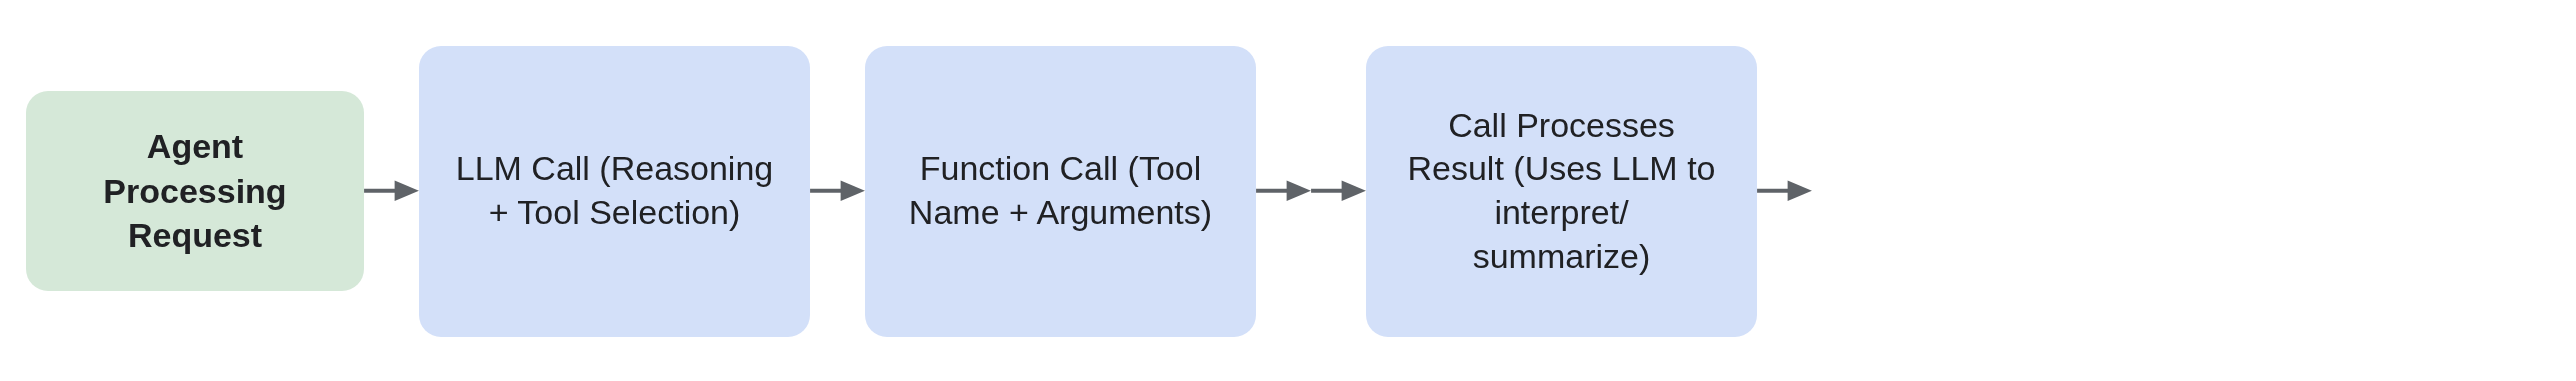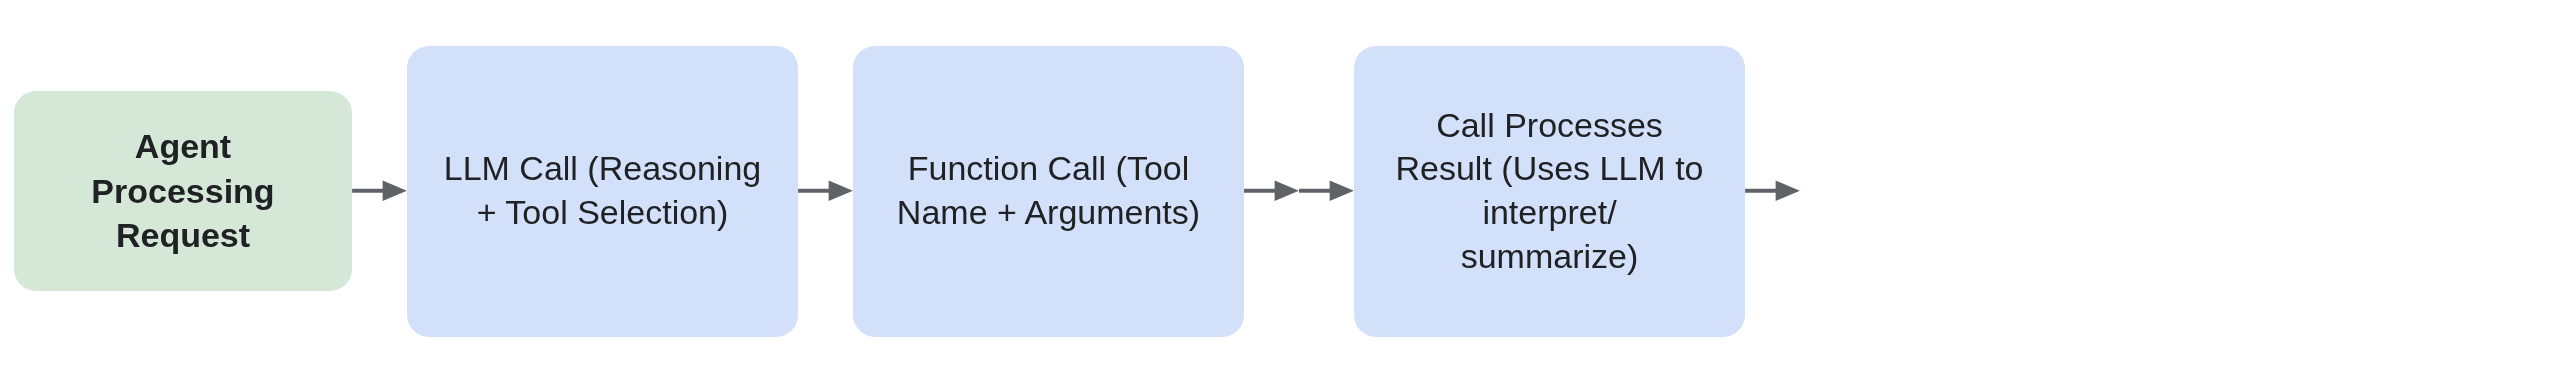--- a/index.html
+++ b/index.html
@@ -14,21 +14,21 @@
     margin: 0;
     padding: 0;
     background: var(--background);
     font-family: "Liberation Sans", "DejaVu Sans", sans-serif;
   }
   .canvas {
     width: 2576px;
     height: 382px;
     display: flex;
     align-items: center;
-    padding: 0 19px 0 14px;
+    padding: 0 19px 0 26px;
     background: var(--background);
     overflow: hidden;
   }
   .node {
     flex: 0 0 auto;
     display: flex;
     align-items: center;
     justify-content: center;
     border-radius: 22px;
     color: var(--text);

